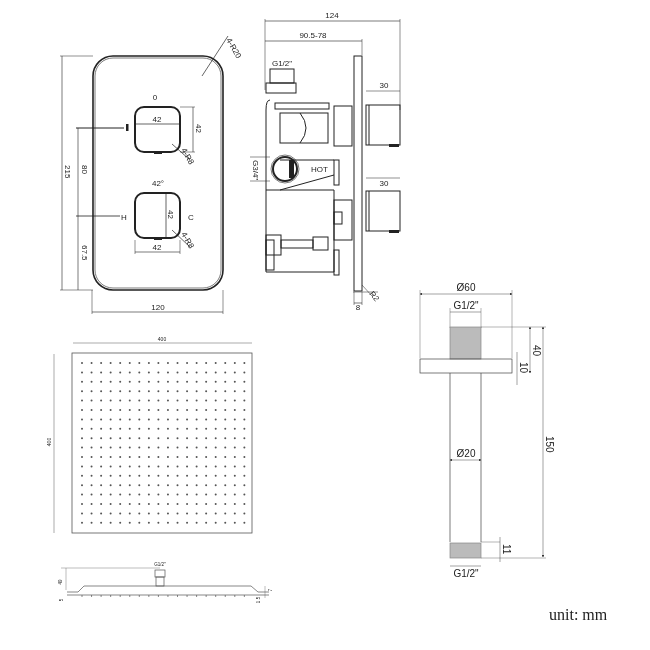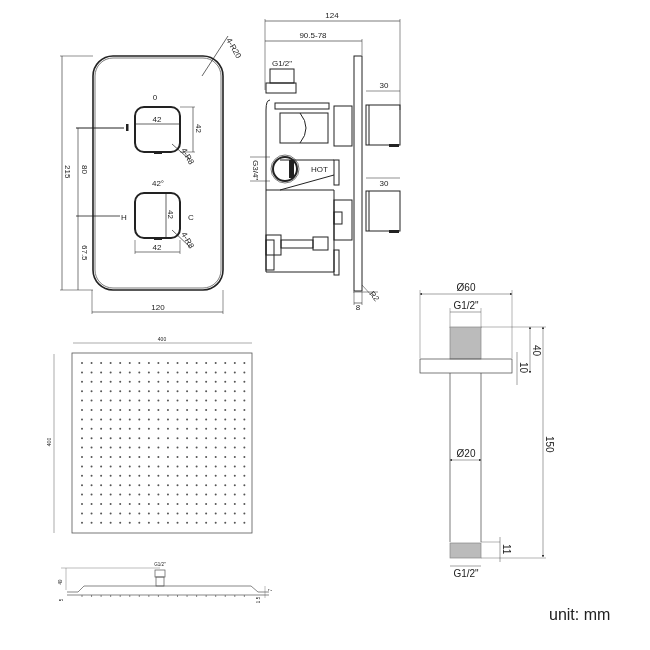--- a/index.html
+++ b/index.html
@@ -1,18 +1,18 @@
 <!DOCTYPE html>
 <html><head>
 <meta charset="utf-8">
 <style>
   html, body { margin: 0; padding: 0; background: #ffffff; }
   body { width: 650px; height: 650px; position: relative; overflow: hidden; font-family: "Liberation Sans", sans-serif; }
   svg { position: absolute; left: 0; top: 0; }
-  .unit { position: absolute; left: 549px; top: 606px; font-size: 16px; color: #222; font-family: Liberation Sans, sans-serif; }
+  .unit { position: absolute; left: 549px; top: 606px; font-size: 16px; color: #222; font-family: Liberation Serif, serif; }
   text { font-family: "Liberation Sans", sans-serif; fill: #222; }
 </style>
 </head>
 <body>
 
 <svg width="650" height="650" viewBox="0 0 650 650">
   <defs>
     <marker id="arr" viewBox="0 0 6 6" refX="5" refY="3" markerWidth="5" markerHeight="5" orient="auto-start-reverse">
       <path d="M0,0 L6,3 L0,6 z" fill="#333"></path>
     </marker>

